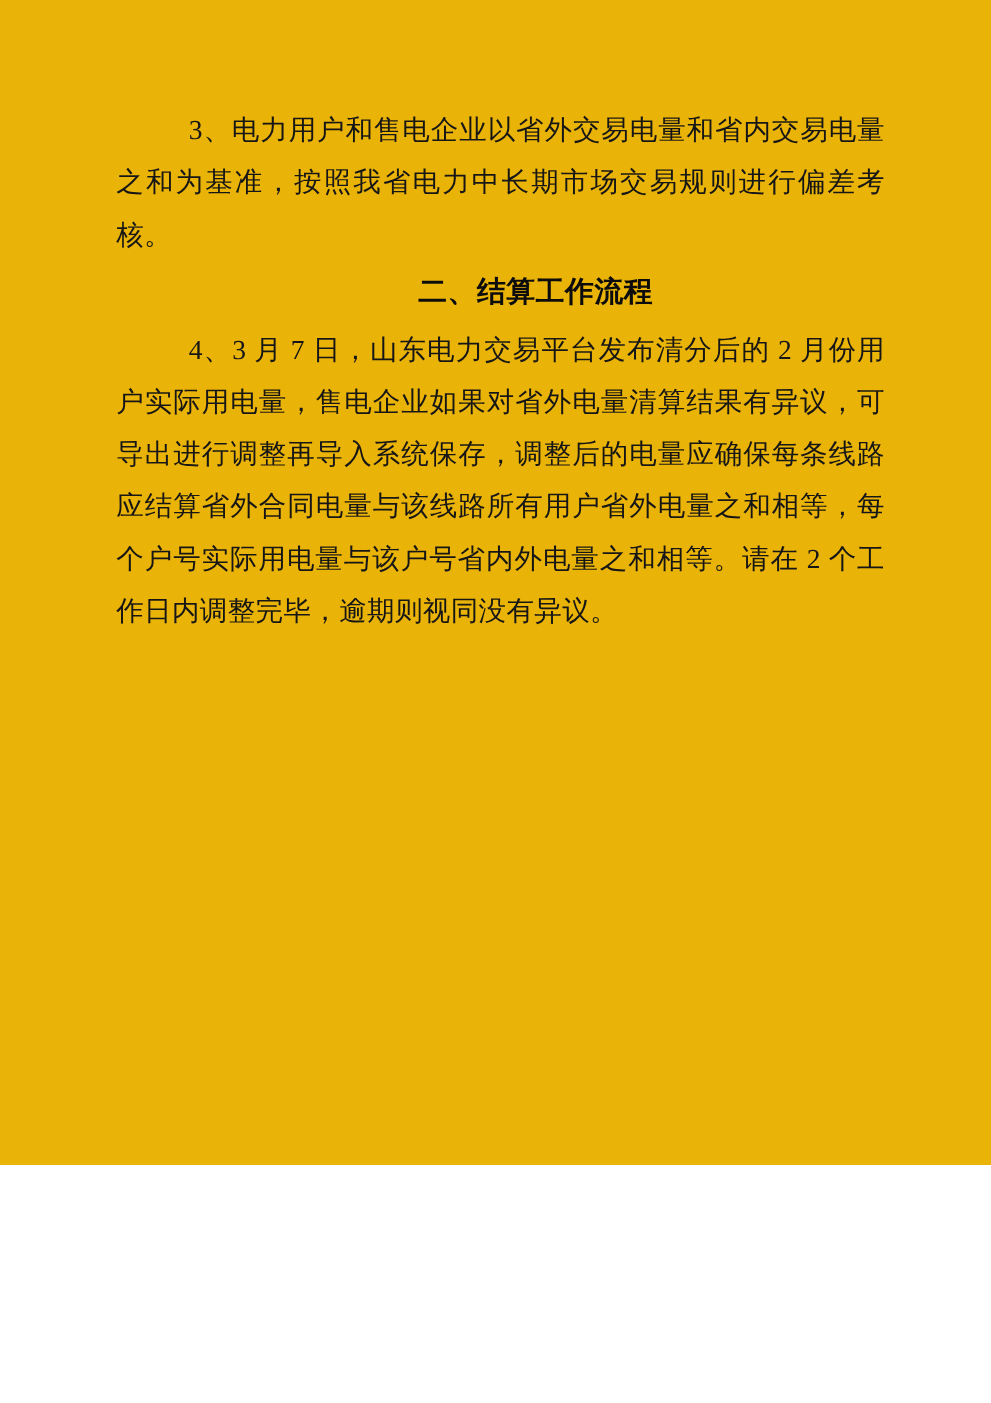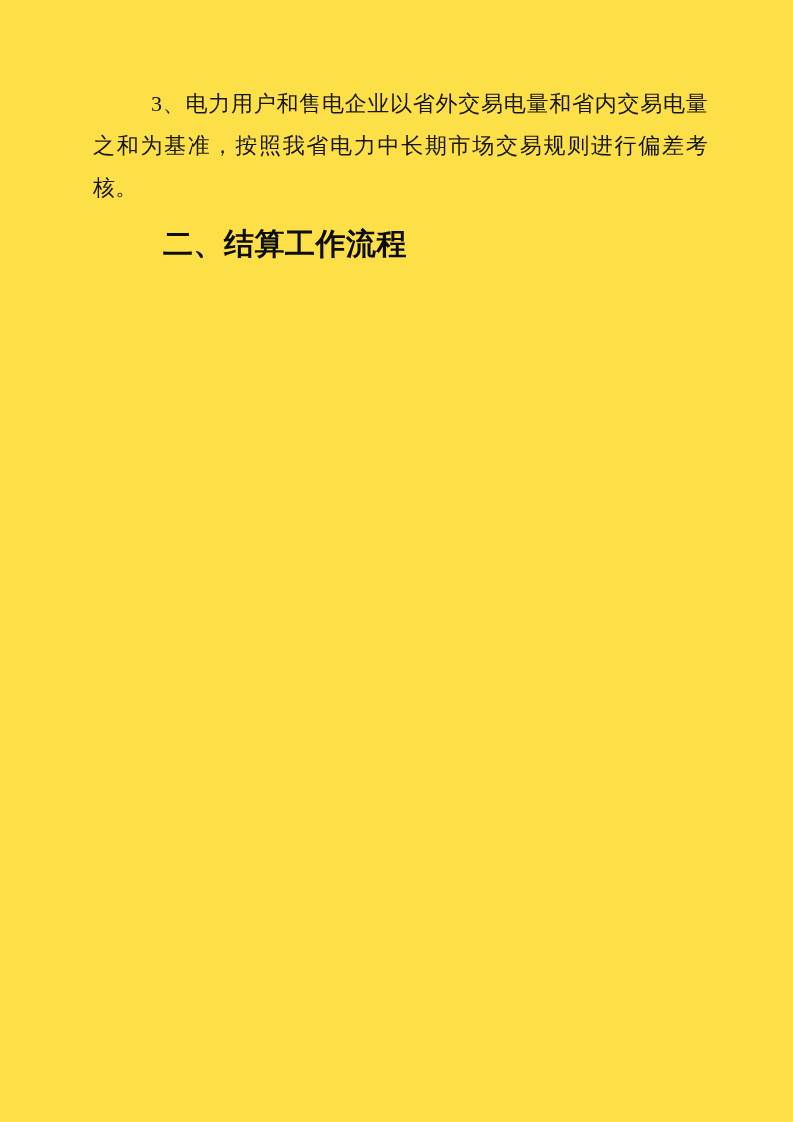--- a/index.html
+++ b/index.html
@@ -3,22 +3,22 @@
 <meta charset="utf-8">
 <style>
   html, body {
     margin: 0;
     padding: 0;
     background: #ffffff;
   }
   .page {
     position: relative;
     width: 793px;
-    height: 1122px;
-    background: #fde047;
+    height: 932px;
+    background: #eab308;
     overflow: hidden;
     font-family: "Liberation Serif", "DejaVu Serif", serif;
   }
   .content {
     position: absolute;
     top: 83px;
     left: 93px;
     width: 615px;
     color: #161616;
   }
@@ -27,31 +27,33 @@
     font-size: 22px;
     line-height: 41.9px;
     text-align: justify;
     text-justify: inter-character;
     text-indent: 58px;
     letter-spacing: 0.3px;
     font-family: "Liberation Serif", "DejaVu Serif", serif;
     word-break: break-all;
   }
   .section-heading {
-    margin: 14px;
-    font-size: 30px;
+    margin: 4px;
+    font-size: 23px;
     line-height: 41.9px;
     font-weight: 700;
     text-indent: 56px;
     letter-spacing: 0.5px;
     color: #0c0c0c;
     font-family: "Liberation Sans", "DejaVu Sans", sans-serif;
+    text-align: center;
   }
 </style>
 </head>
 <body>
 
 <div class="page">
   <div class="content">
     <p class="body-para">3、电力用户和售电企业以省外交易电量和省内交易电量之和为基准，按照我省电力中长期市场交易规则进行偏差考核。</p>
     <h2 class="section-heading">二、结算工作流程</h2>
+    <p class="body-para">4、3 月 7 日，山东电力交易平台发布清分后的 2 月份用户实际用电量，售电企业如果对省外电量清算结果有异议，可导出进行调整再导入系统保存，调整后的电量应确保每条线路应结算省外合同电量与该线路所有用户省外电量之和相等，每个户号实际用电量与该户号省内外电量之和相等。请在 2 个工作日内调整完毕，逾期则视同没有异议。</p>
   </div>
 </div>
 
 </body></html>

